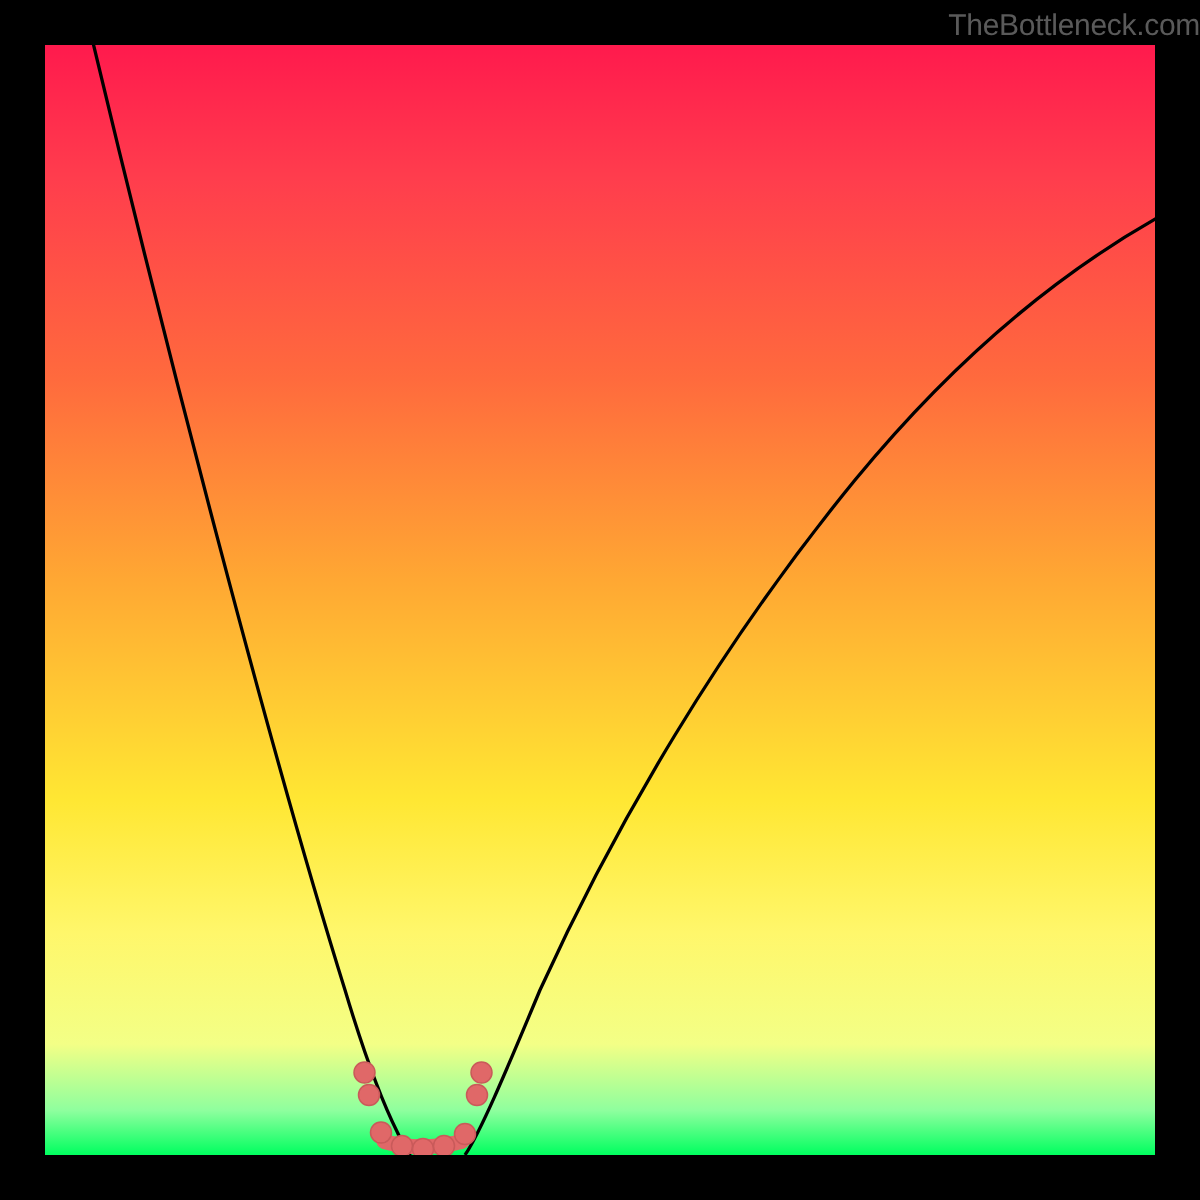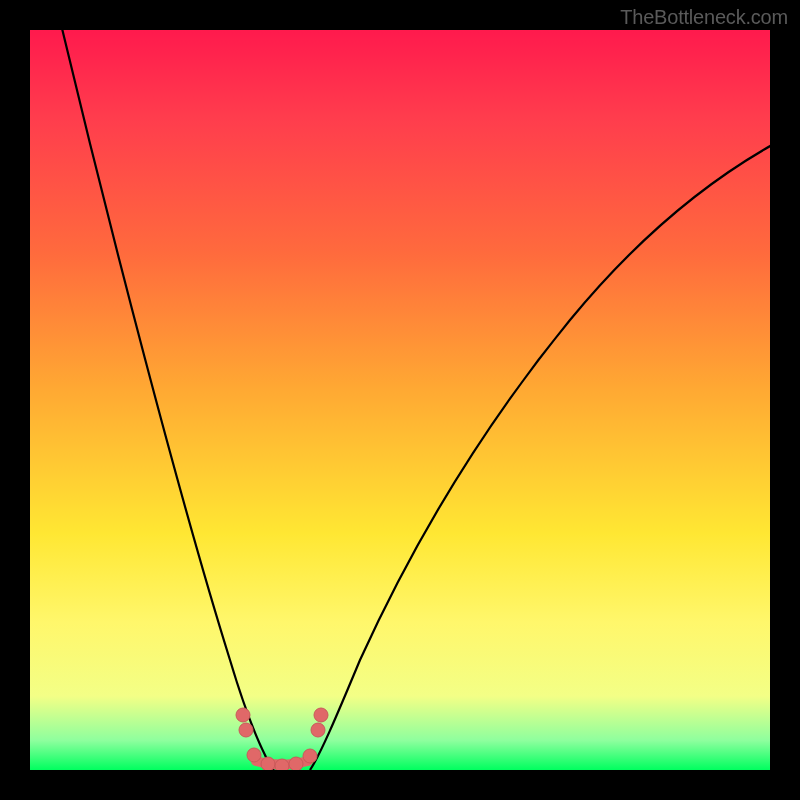--- a/index.html
+++ b/index.html
@@ -31,21 +31,21 @@
       #ffe733 68%,
       #fff76b 80%,
       #f3ff86 90%,
       #8eff9e 96%,
       #00ff5f 100%
     );
   }
   .watermark {
     position: absolute;
     top: 6px;
-    right: 12px;
+    right: 0;
     color: #5a5a5a;
     font-size: 20px;
     font-weight: 500;
     letter-spacing: -0.2px;
     z-index: 10;
   }
   svg.curves {
     position: absolute;
     inset: 0;
     width: 740px;

